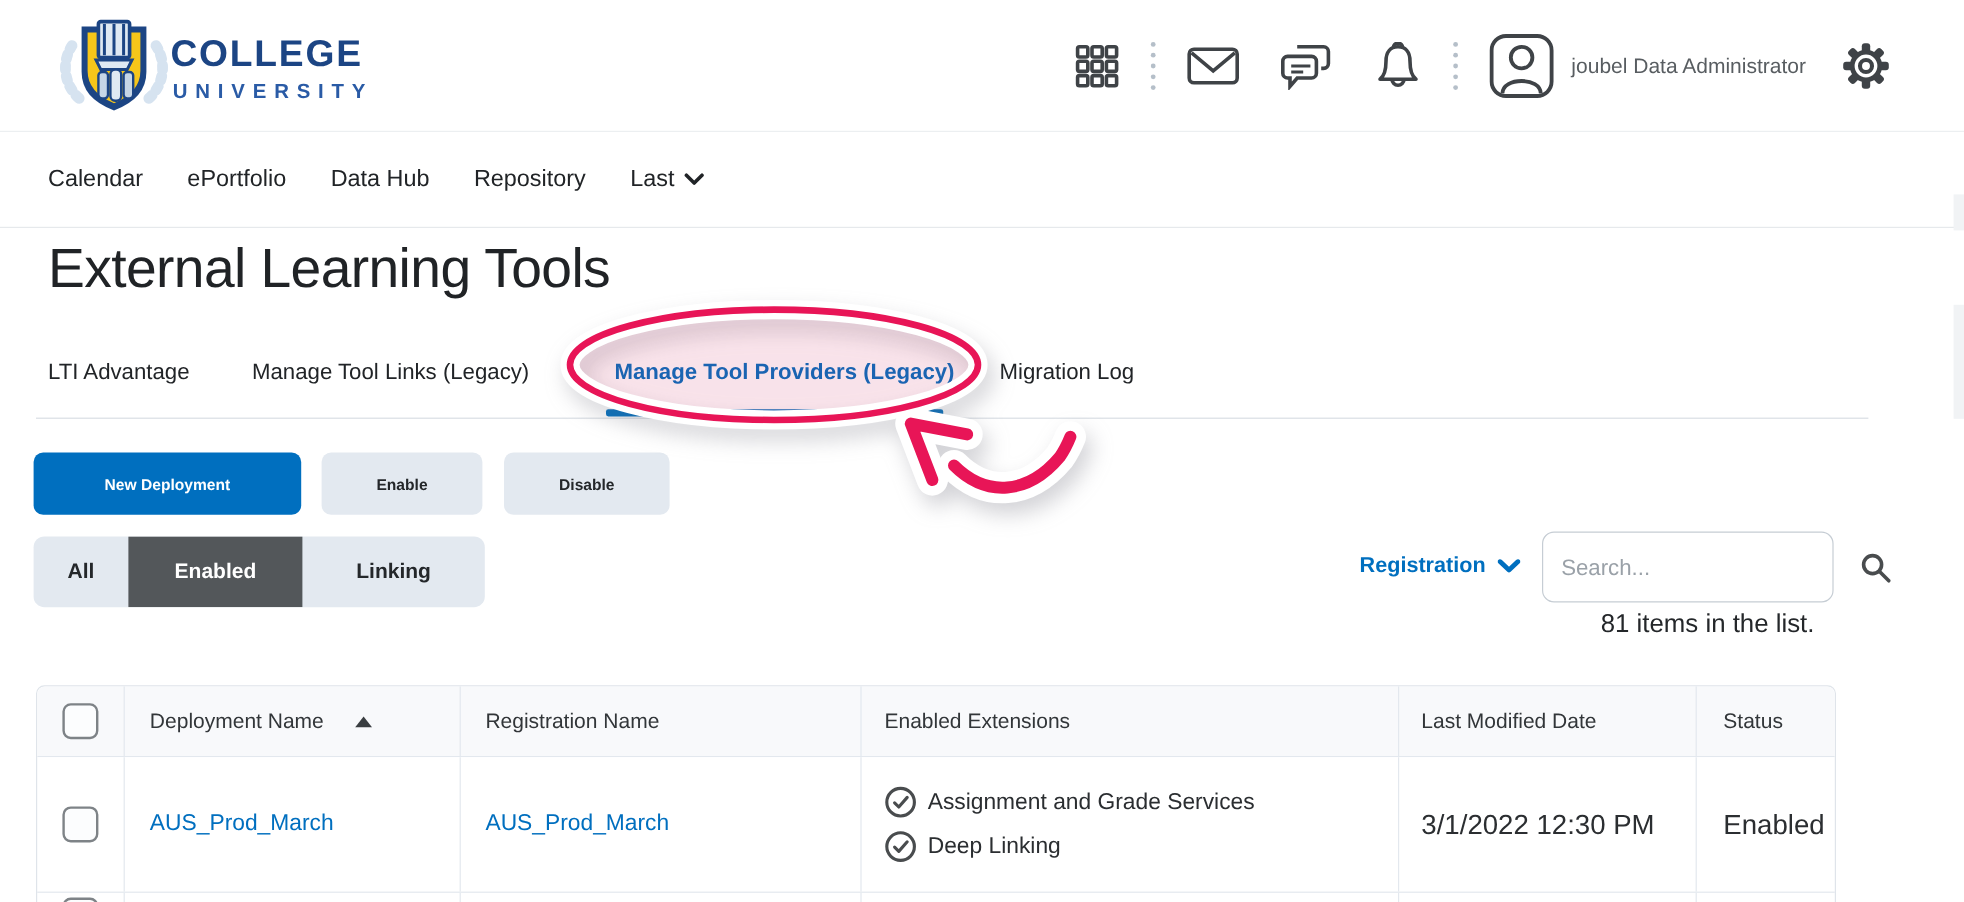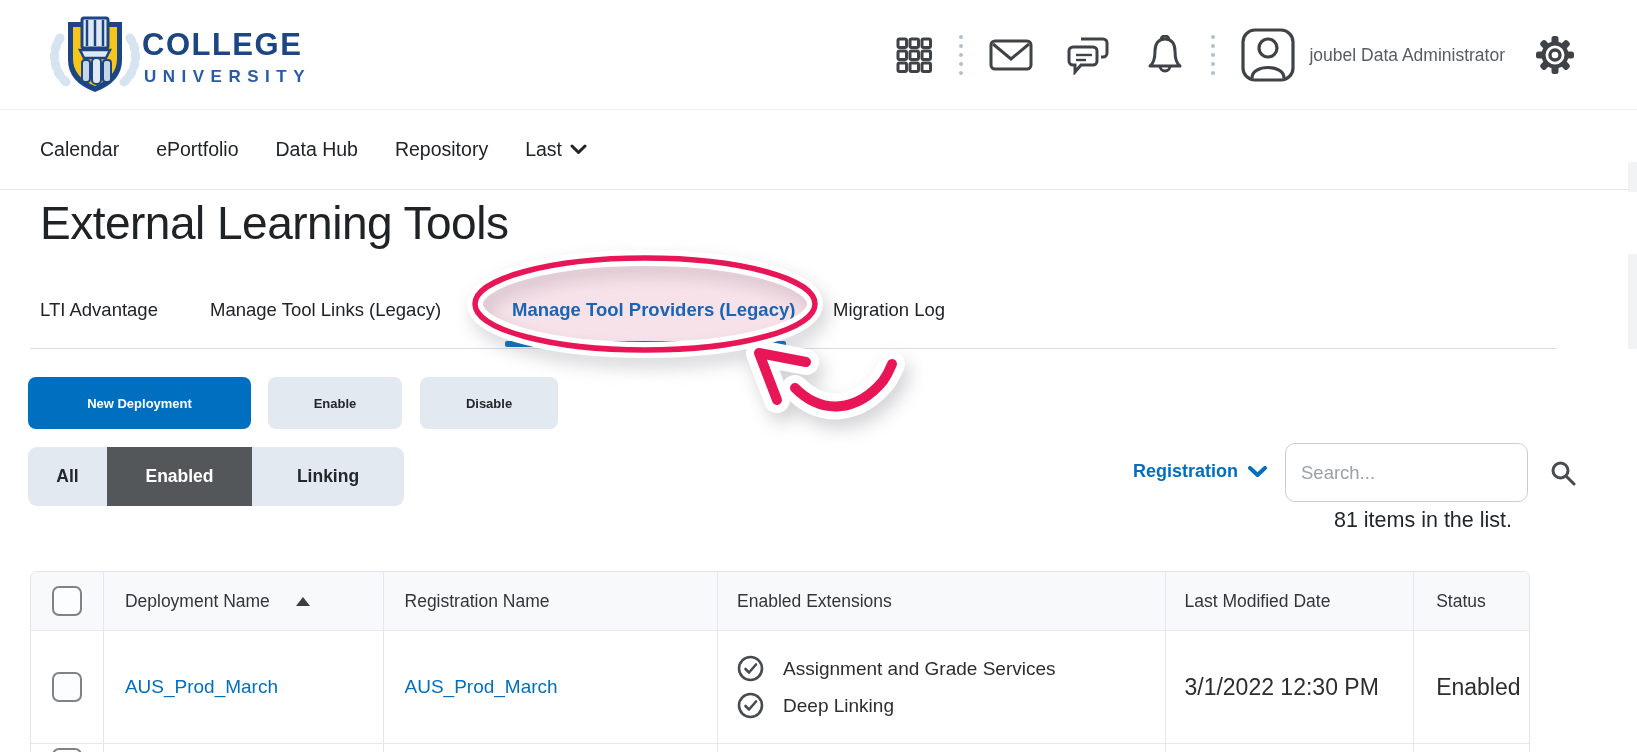--- a/index.html
+++ b/index.html
@@ -81,21 +81,21 @@
   .cell:last-child{border-right:none;}
   .c0{width:73px;justify-content:center;padding-left:0;}
   .c1{width:280px;} .c2{width:335px;} .c3{width:449px;padding-left:19px;} .c4{width:248px;padding-left:18px;text-align:right;} .c5{width:115px;padding-left:22px;}
   .th{font-size:17.5px;color:#323639;}
   .sort-caret{width:0;height:0;border-left:7px solid transparent;border-right:7px solid transparent;
     border-bottom:9px solid #3a3e41;margin-left:26px;}
   .checkbox{width:30px;height:30px;border:2px solid #7e8387;border-radius:7px;background:#fcfdfe;cursor:pointer;}
   .link{color:var(--blue);font-size:19px;cursor:pointer;text-decoration:none;}
   .cell-text{font-size:23px;color:#2b2e31;}
   .ext-col{flex-direction:column;align-items:flex-start;justify-content:center;gap:10px;}
-  .ext-line{display:flex;align-items:center;gap:19px;font-size:19px;color:#2b2e31;}
+  .ext-line{display:flex;align-items:center;gap:9px;font-size:19px;color:#2b2e31;}
 
   
   .annotation{position:absolute;left:0;top:0;width:1637px;height:752px;pointer-events:none;z-index:50;
     filter:drop-shadow(5px 9px 9px rgba(105,105,118,0.30));}
 
   
   .edge-strip{position:absolute;left:1628px;width:9px;background:#f1f3f5;}
 </style>
 </head>
 <body>

